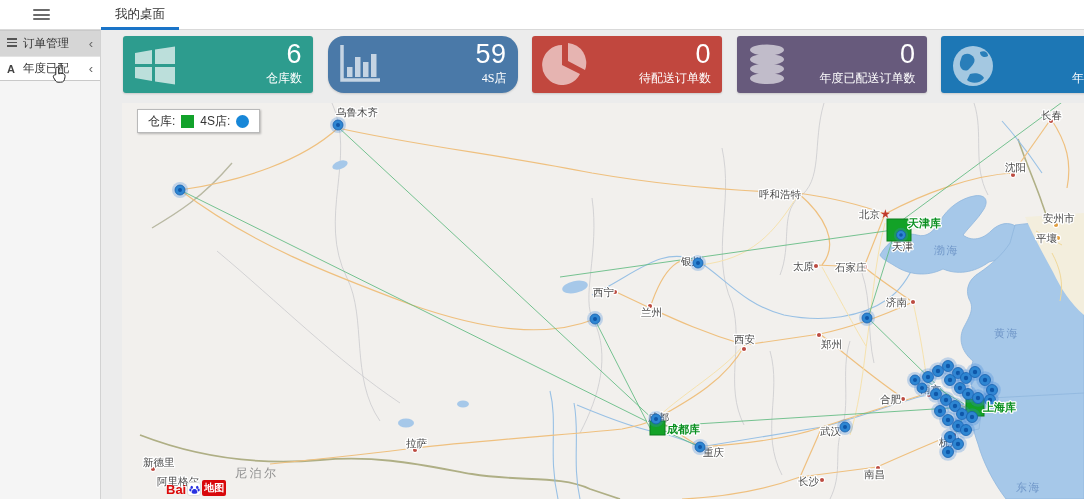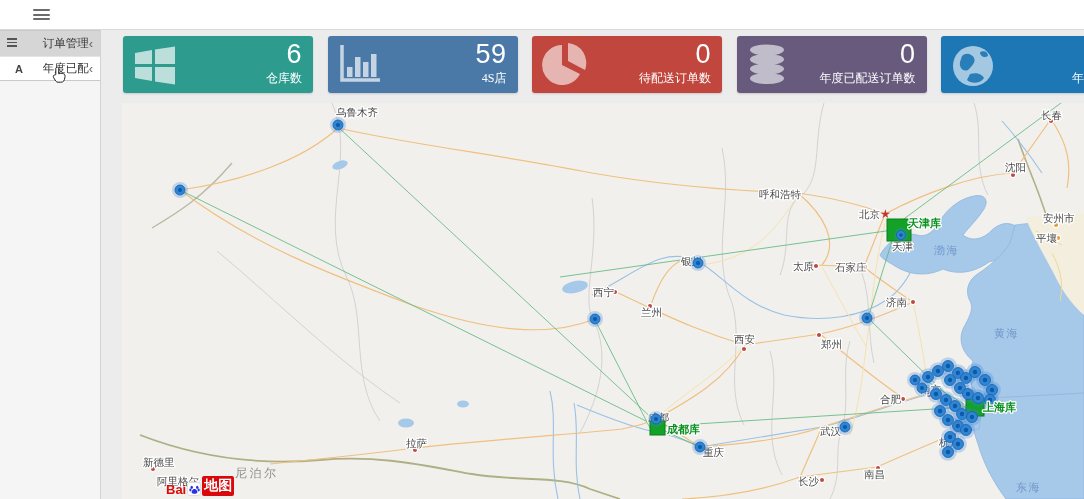--- a/index.html
+++ b/index.html
@@ -7,21 +7,21 @@
   .screen{position:relative;width:1084px;height:499px;background:#ececec;overflow:hidden;}
 
   
   .topbar{position:absolute;left:0;top:0;width:1084px;height:30px;background:#fff;border-bottom:1px solid #d9d9d9;z-index:30;}
   .burger{position:absolute;left:33px;top:9px;width:17px;height:12px;cursor:pointer;}
   .burger span{display:block;height:2px;background:#6b6b6b;margin-bottom:2.5px;border-radius:1px;}
   .tab{position:absolute;left:101px;top:0;height:30px;line-height:28px;padding:0 14px;font-size:12.5px;color:#333;background:#fff;border-bottom:3px solid #1a74c8;}
 
   
   .sidebar{position:absolute;left:0;top:30px;width:101px;height:469px;background:#f5f5f5;border-right:1px solid #d2d2d2;z-index:20;}
-  .menu{border-top:1px solid #c9c9c9;text-align:right;}
+  .menu{border-top:1px solid #c9c9c9;}
   .menu-item{position:relative;height:25px;display:flex;align-items:center;padding:0 7px;font-size:11.5px;color:#333;cursor:pointer;}
   .menu-item.active{background:#d6d6d6;}
   .menu-item.plain{background:#fff;border-top:1px solid #e4e4e4;}
   .menu-divider{border-bottom:1px solid #c9c9c9;}
   .mi-icon{width:16px;color:#444;font-size:11px;font-weight:bold;}
   .mi-icon .bars span{display:block;width:10px;height:1.6px;background:#555;margin-bottom:1.8px;}
   .mi-label{flex:1;}
   .chevron{color:#666;font-size:13px;line-height:1;}
   .cursor-hand{position:absolute;left:52px;top:36px;z-index:60;}
 
@@ -43,33 +43,34 @@
 
   
   .legend{position:absolute;left:15px;top:6px;height:24px;display:flex;align-items:center;gap:6px;background:#fff;border:1px solid #b9b9b9;box-shadow:1px 1px 2px rgba(0,0,0,.25);padding:0 10px;font-size:12px;color:#333;z-index:10;}
   .sw-square{width:13px;height:13px;display:inline-block;}
   .sw-circle{width:13px;height:13px;border-radius:50%;display:inline-block;}
 
   
   .baidu{position:absolute;left:4px;bottom:3px;display:flex;align-items:flex-end;gap:1px;z-index:10;}
   .baidu .bai{color:#dd0a0a;font-weight:bold;font-size:13px;line-height:13px;margin-left:40px;}
   .baidu .paw{width:14px;height:14px;background:#fff;border-radius:3px;border:1px solid #ddd;display:flex;align-items:center;justify-content:center;}
-  .baidu .word{background:#d8080b;color:#fff;font-size:14px;padding:1px 2px;border-radius:2px;font-weight:bold;}
+  .baidu .word{background:#d8080b;color:#fff;font-size:10px;padding:1px 2px;border-radius:2px;font-weight:bold;}
 </style>
 </head>
 <body>
 
 <div class="screen">
 
   <div class="topbar">
     <div class="burger">
         <span></span>
         <span></span>
         <span></span>
       </div>
+    <div class="tab">我的桌面</div>
   </div>
 
   <div class="sidebar">
     <div class="menu">
       <div class="menu-item active">
         <span class="mi-icon"><span class="bars"><span></span><span></span><span></span></span></span>
         <span class="mi-label">订单管理</span>
         <span class="chevron">‹</span>
       </div>
       <div class="menu-item plain menu-divider">
@@ -89,21 +90,21 @@
             <g fill="#fff" opacity=".8">
               <polygon points="3,10 20,7 20,21 3,21"></polygon>
               <polygon points="23,6.5 43,3.5 43,21 23,21"></polygon>
               <polygon points="3,24 20,24 20,38 3,35"></polygon>
               <polygon points="23,24 43,24 43,41.5 23,38.5"></polygon>
             </g>
           </svg></span>
         <div class="card-value">6</div>
         <div class="card-label">仓库数</div>
       </div>
-      <div class="card" style="left: 327.5px; background: rgb(74, 121, 168);">
+      <div class="card" style="left: 327.5px; background: rgb(74, 121, 168); border-radius: 16px;">
         <span class="card-icon"><svg width="46" height="42" viewBox="0 0 46 42">
             <g opacity=".8">
               <path d="M5,2 V37 H43" stroke="#fff" stroke-width="3.5" fill="none"></path>
               <g fill="#fff">
                 <rect x="10" y="24" width="5.5" height="10"></rect>
                 <rect x="18" y="14" width="5.5" height="20"></rect>
                 <rect x="26" y="19" width="5.5" height="15"></rect>
                 <rect x="34" y="11" width="5.5" height="23"></rect>
               </g>
             </g>
@@ -481,20 +482,26 @@
             <circle cx="793" cy="277" r="2" fill="#0f57a8"></circle>
           </g>
         </g>
       <g id="whlabel-layer">
           <text x="786" y="124" class="wh-label">天津库</text>
           <text x="861" y="308" class="wh-label">上海库</text>
           <text x="545" y="330" class="wh-label">成都库</text>
         </g>
     </svg>
 
+    <div class="legend">
+      <span>仓库:</span>
+      <span class="sw-square" id="sw-wh" style="background: rgb(18, 162, 43);"></span>
+      <span>4S店:</span>
+      <span class="sw-circle" id="sw-st" style="background: rgb(23, 135, 216);"></span>
+    </div>
 
     <div class="baidu">
       <span class="bai">Bai</span>
       <span class="paw">
         <svg width="11" height="11" viewBox="0 0 20 20">
             <g fill="#2932e1">
               <ellipse cx="5" cy="6" rx="2.2" ry="3"></ellipse>
               <ellipse cx="15" cy="6" rx="2.2" ry="3"></ellipse>
               <ellipse cx="2.5" cy="11" rx="2" ry="2.6"></ellipse>
               <ellipse cx="17.5" cy="11" rx="2" ry="2.6"></ellipse>

